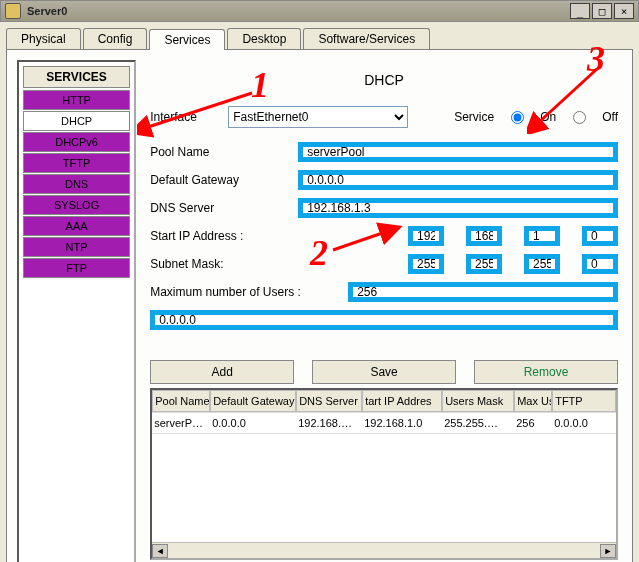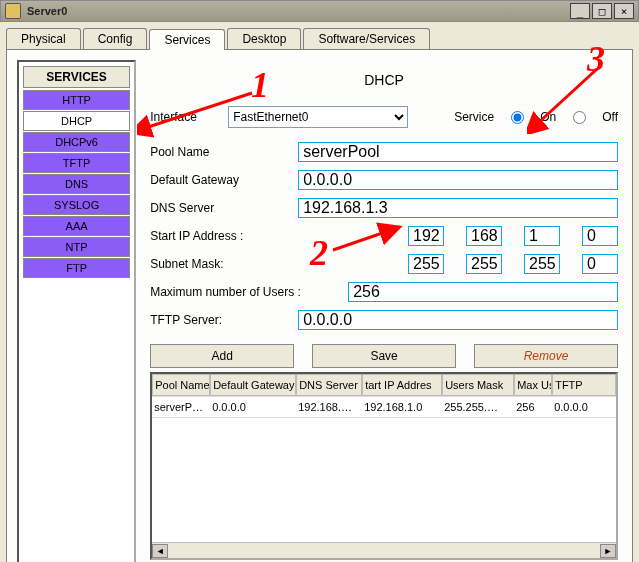--- a/index.html
+++ b/index.html
@@ -88,21 +88,21 @@
     font-size: 12px;
     border: 1px solid #888;
     background: #ece9d8;
     padding: 3px 0;
     margin-bottom: 2px;
   }
   .service-btn {
     display: block;
     width: 100%;
     border: 1px solid #888;
-    background: #8b5cf6;
+    background: #a21caf;
     padding: 3px 0;
     text-align: center;
     font-size: 11px;
     margin-bottom: 1px;
     cursor: pointer;
   }
   .service-btn.active { background: #ffffff; }
   
   .main {
     flex: 1;
@@ -129,38 +129,38 @@
     height: 22px;
     background: #fff;
     border: 1px solid #7f9db9;
     font-size: 12px;
   }
   .svc-label { margin-left: 38px; }
   .radio { display: inline-flex; align-items: center; margin-left: 9px; gap: 16px; }
   .radio input { margin: 0; }
   input.txt {
     height: 20px;
-    border: 1px solid #0ea5e9;
+    border: 5px solid #0ea5e9;
     background: #fff;
     padding: 0 4px;
-    font-size: 16px;
+    font-size: 12px;
   }
   .txt.wide { flex: 1; }
   .ipgroup { display: flex; gap: 22px; margin-left: auto; }
   .ipgroup input { width: 36px; text-align: left; }
-  .btnrow { display: flex; gap: 18px; margin-top: 6px; }
+  .btnrow { display: flex; gap: 18px; margin-top: 22px; }
   .btnrow button {
     flex: 1;
     height: 24px;
     background: #ece9d8;
     border: 1px solid #888;
     font-size: 12px;
     cursor: pointer;
   }
-  .btnrow button:disabled { color: #c2410c; font-style: italic; }
+  .btnrow button:disabled { color: #15803d; }
   
   .tablewrap {
     margin-top: 4px;
     border: 2px inset #aaa;
     flex: 1;
     overflow: hidden;
     background: #fff;
     display: flex;
     flex-direction: column;
   }
@@ -291,21 +291,20 @@
         <input class="txt" value="255" style="">
         <input class="txt" value="255" style="">
         <input class="txt" value="0" style="">
       </div>
     </div>
     <div class="row">
       <label style="width:190px">Maximum number of Users :</label>
       <input class="txt wide" value="256" style="">
     </div>
     <div class="row">
-      <label>TFTP Server:</label>
       <input class="txt wide" value="0.0.0.0" style="">
     </div>
 
     <div class="btnrow">
       <button>Add</button>
       <button>Save</button>
       <button disabled="">Remove</button>
     </div>
 
     <div class="tablewrap">

